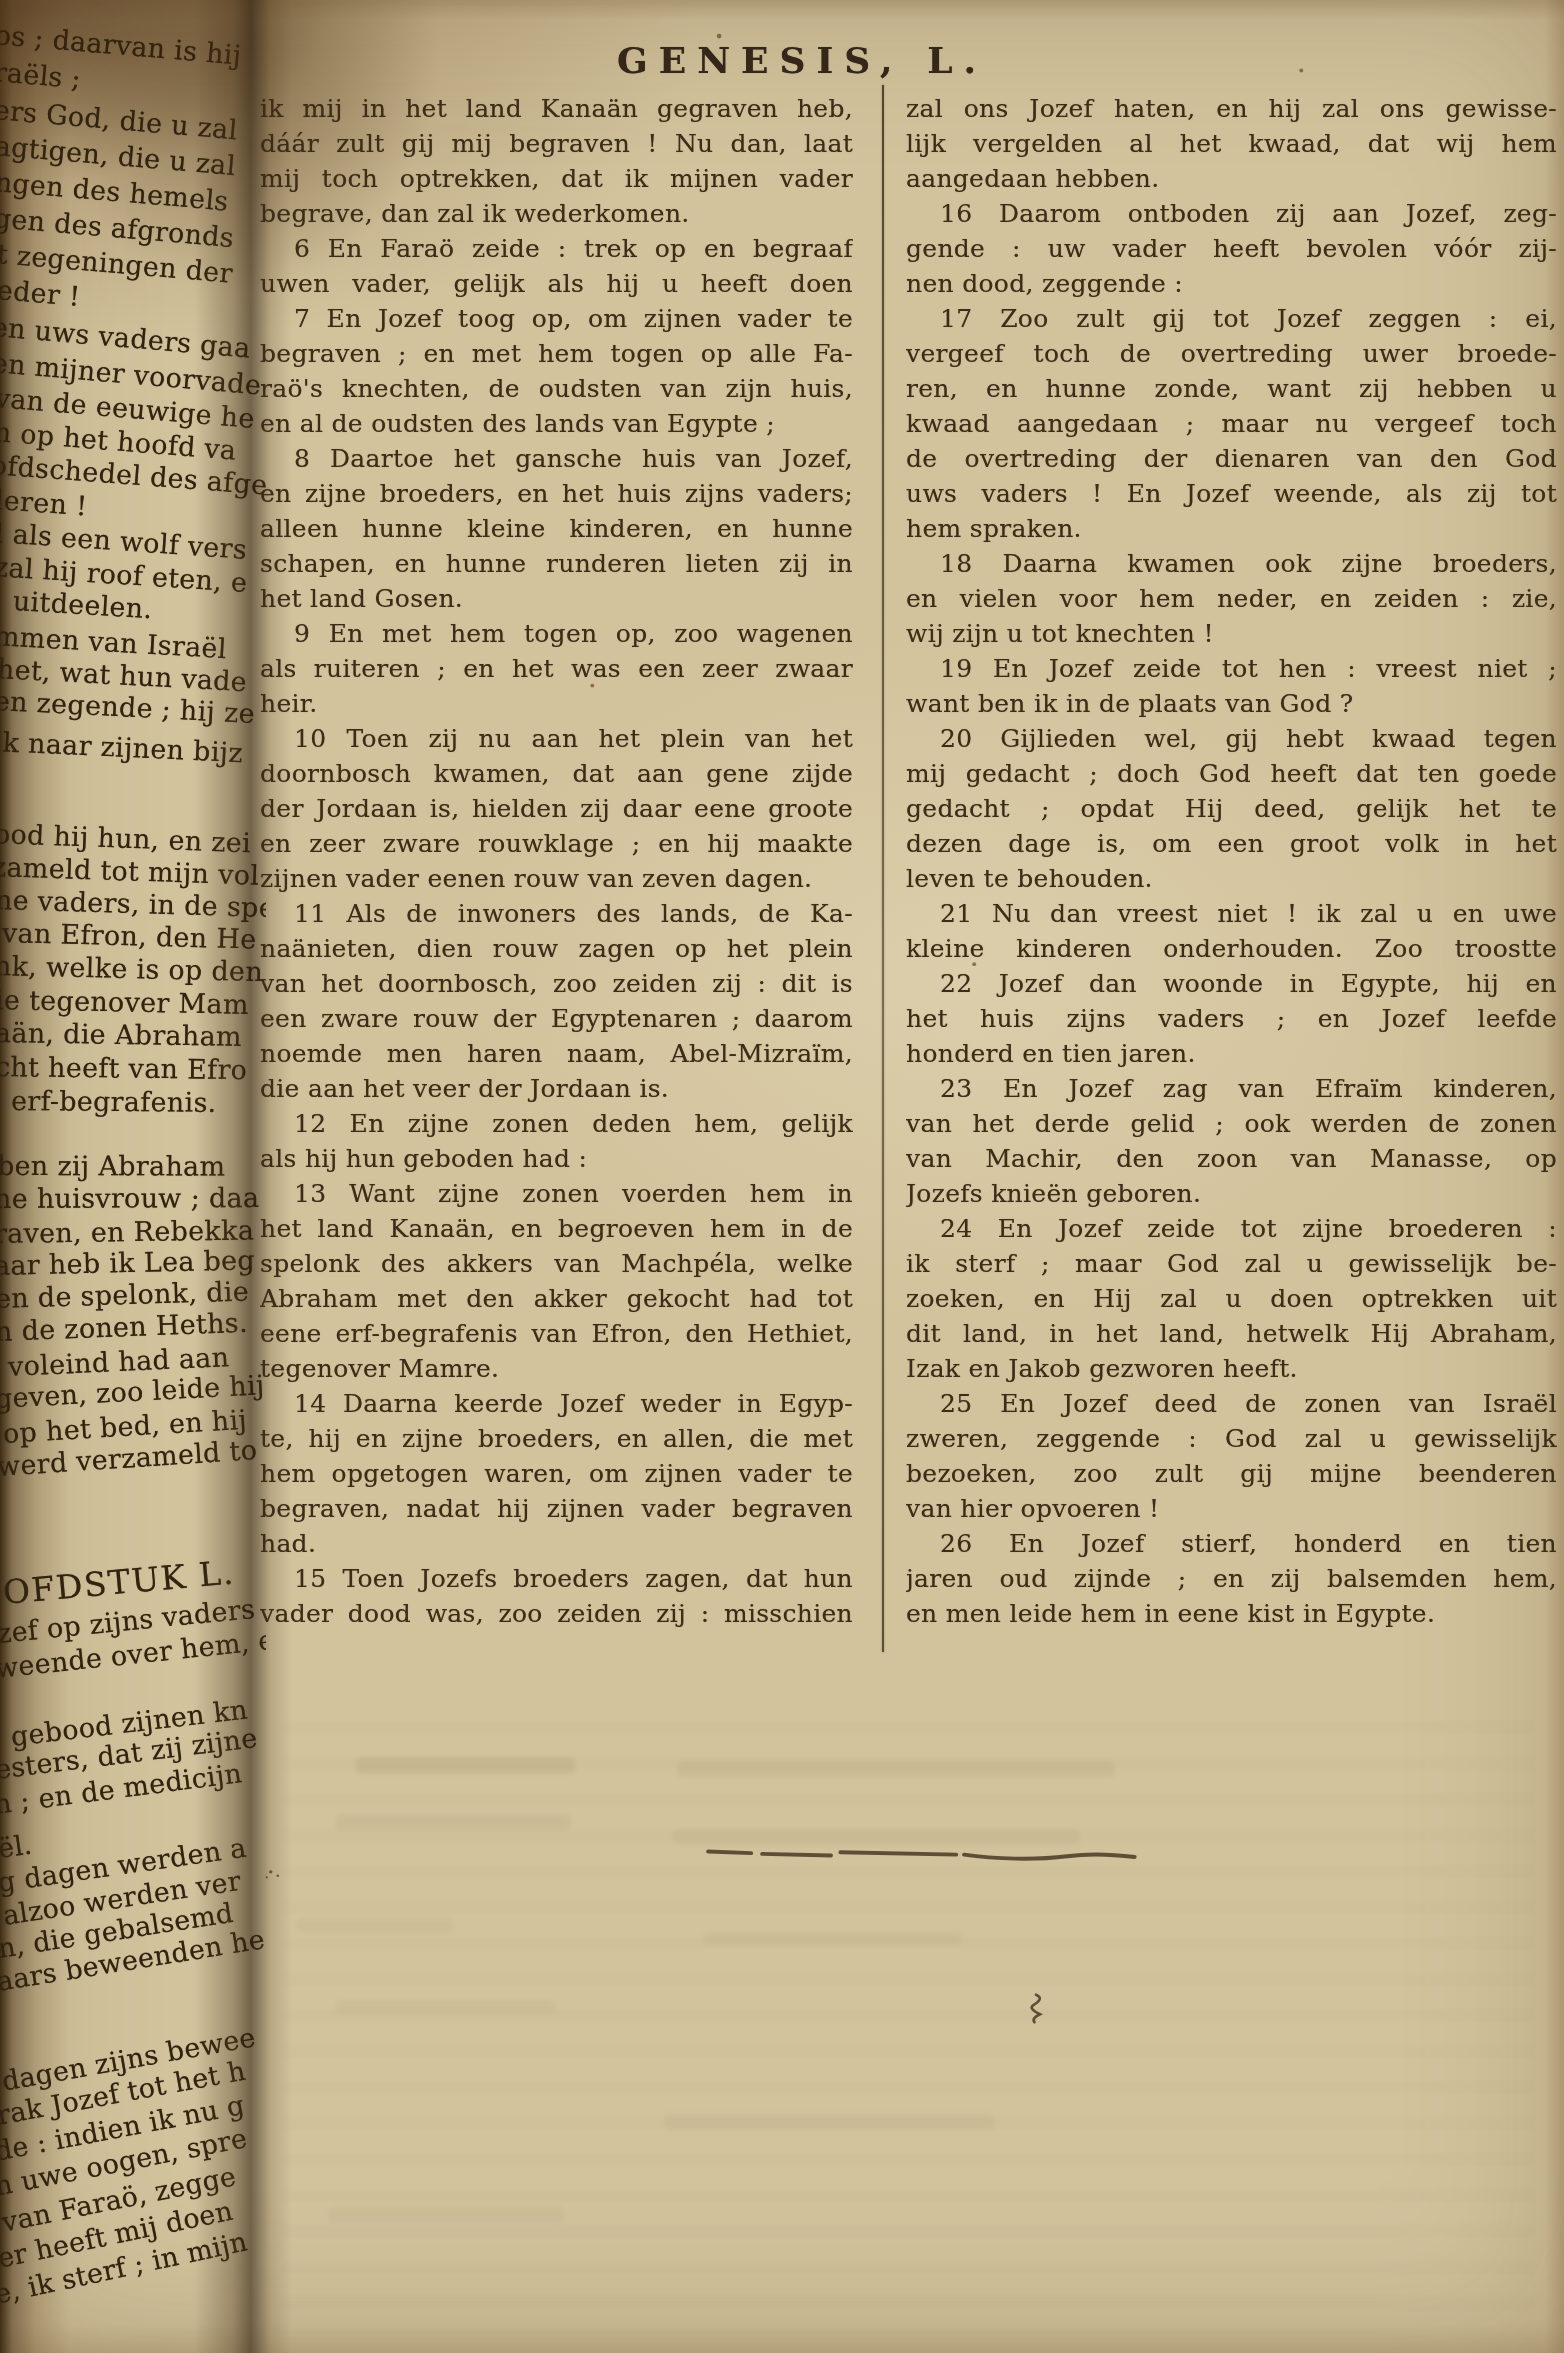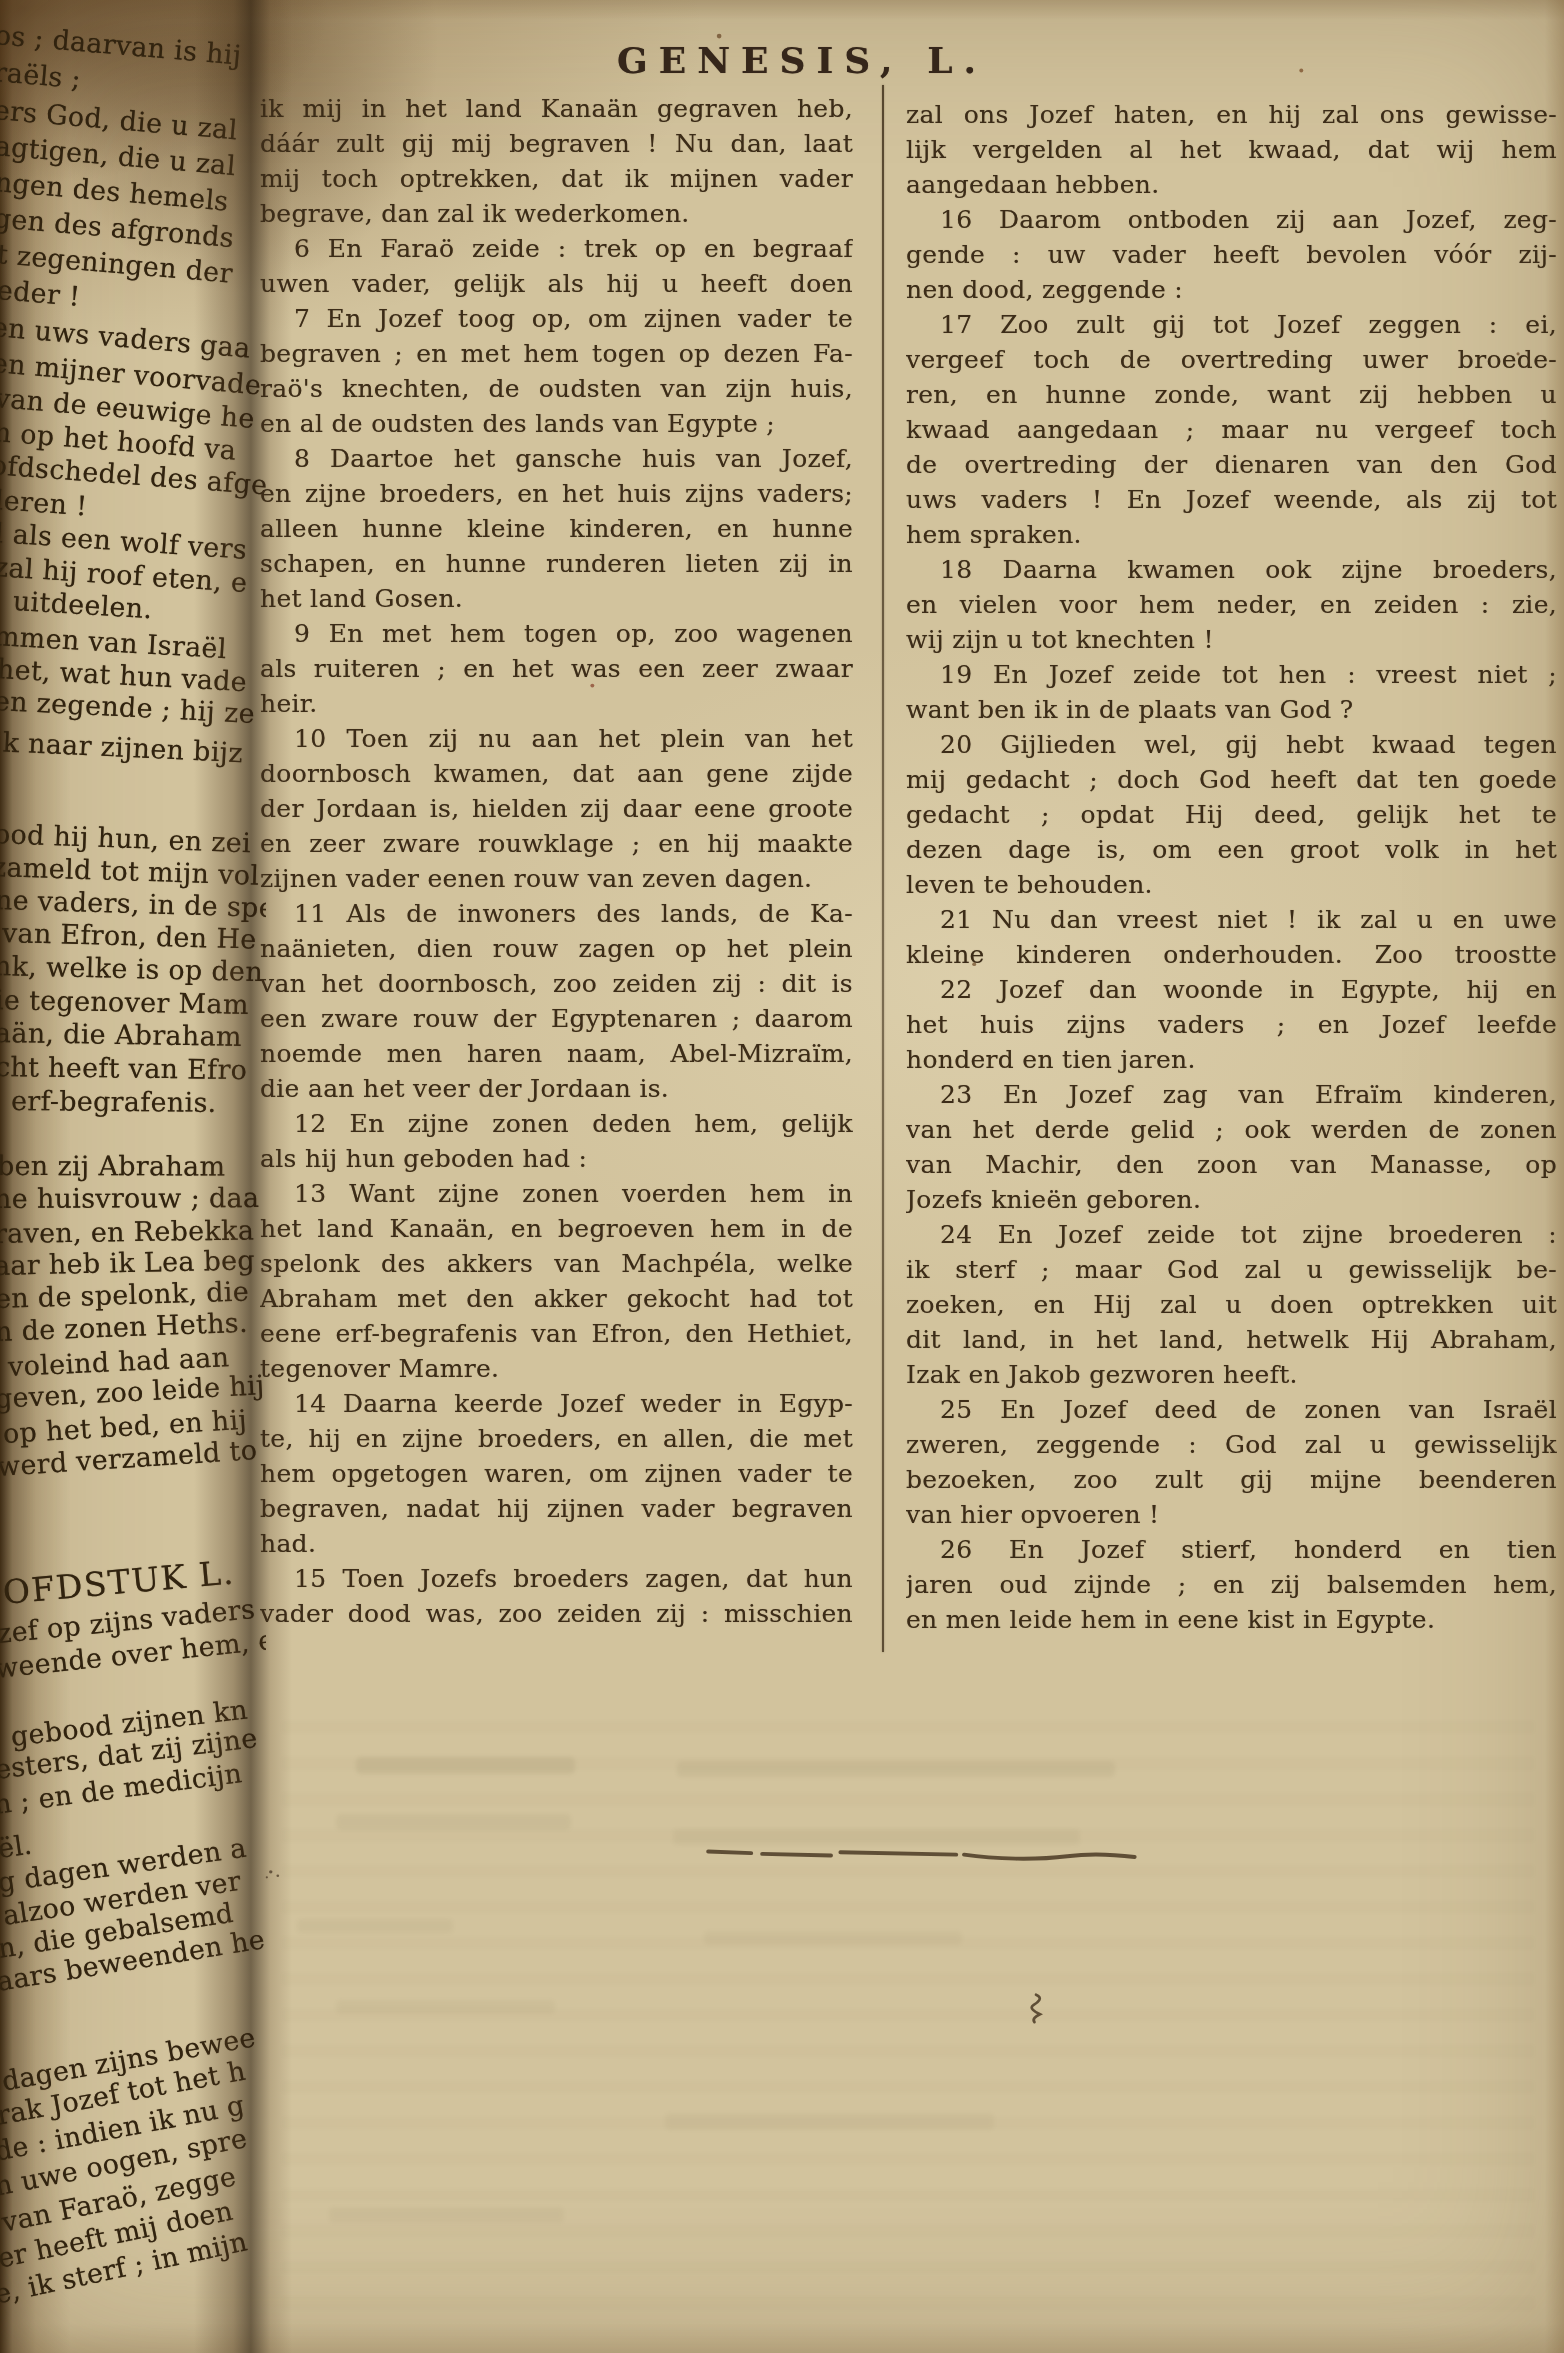--- a/index.html
+++ b/index.html
@@ -30,21 +30,21 @@
     font-size:36px;font-weight:700;letter-spacing:11px;color:#35261a;
     text-shadow:0 0 0.8px rgba(53,38,26,.55);
     white-space:nowrap;
   }
   .col{position:absolute;color:#3c2c18;font-size:25px;text-shadow:0 0 0.7px rgba(60,44,24,.5);}
   .line{display:block;height:35px;line-height:35px;overflow:hidden;text-align:left;letter-spacing:0.3px;}
   .line.j{text-align:justify;}
   .line.j::after{content:"";display:inline-block;width:100%;}
   .line.indent{text-indent:34px;}
   #col-middle{left:260px;top:91px;width:593px;}
-  #col-right{left:906px;top:91px;width:651px;margin-top:6px;}
+  #col-right{left:906px;top:91px;width:651px;}
   #column-rule{
     position:absolute;left:882px;top:85px;width:2.3px;height:1567px;
     background:linear-gradient(180deg, rgba(72,56,34,.9), rgba(72,56,34,.65) 60%, rgba(72,56,34,.85));
     box-shadow:0 0 1.6px rgba(72,56,34,.5);
   }
   
   #left-page{position:absolute;left:0;top:0;width:266px;height:2354px;overflow:hidden;color:#31230f;}
   .frag{
     position:absolute;white-space:nowrap;font-size:27px;letter-spacing:0.3px;
     text-shadow:0 0 0.8px rgba(49,35,15,.6);transform-origin:left center;
@@ -129,21 +129,21 @@
   <div id="column-rule"></div>
 
   <div id="col-middle" class="col">
       <div class="line j">ik mij in het land Kanaän gegraven heb,</div>
       <div class="line j">dáár zult gij mij begraven ! Nu dan, laat</div>
       <div class="line j">mij toch optrekken, dat ik mijnen vader</div>
       <div class="line">begrave, dan zal ik wederkomen.</div>
       <div class="line j indent">6 En Faraö zeide : trek op en begraaf</div>
       <div class="line j">uwen vader, gelijk als hij u heeft doen</div>
       <div class="line j indent">7 En Jozef toog op, om zijnen vader te</div>
-      <div class="line j">begraven ; en met hem togen op dezen Fa-</div>
+      <div class="line j">begraven ; en met hem togen op alle Fa-</div>
       <div class="line j">raö's knechten, de oudsten van zijn huis,</div>
       <div class="line">en al de oudsten des lands van Egypte ;</div>
       <div class="line j indent">8 Daartoe het gansche huis van Jozef,</div>
       <div class="line j">en zijne broeders, en het huis zijns vaders;</div>
       <div class="line j">alleen hunne kleine kinderen, en hunne</div>
       <div class="line j">schapen, en hunne runderen lieten zij in</div>
       <div class="line">het land Gosen.</div>
       <div class="line j indent">9 En met hem togen op, zoo wagenen</div>
       <div class="line j">als ruiteren ; en het was een zeer zwaar</div>
       <div class="line">heir.</div>

